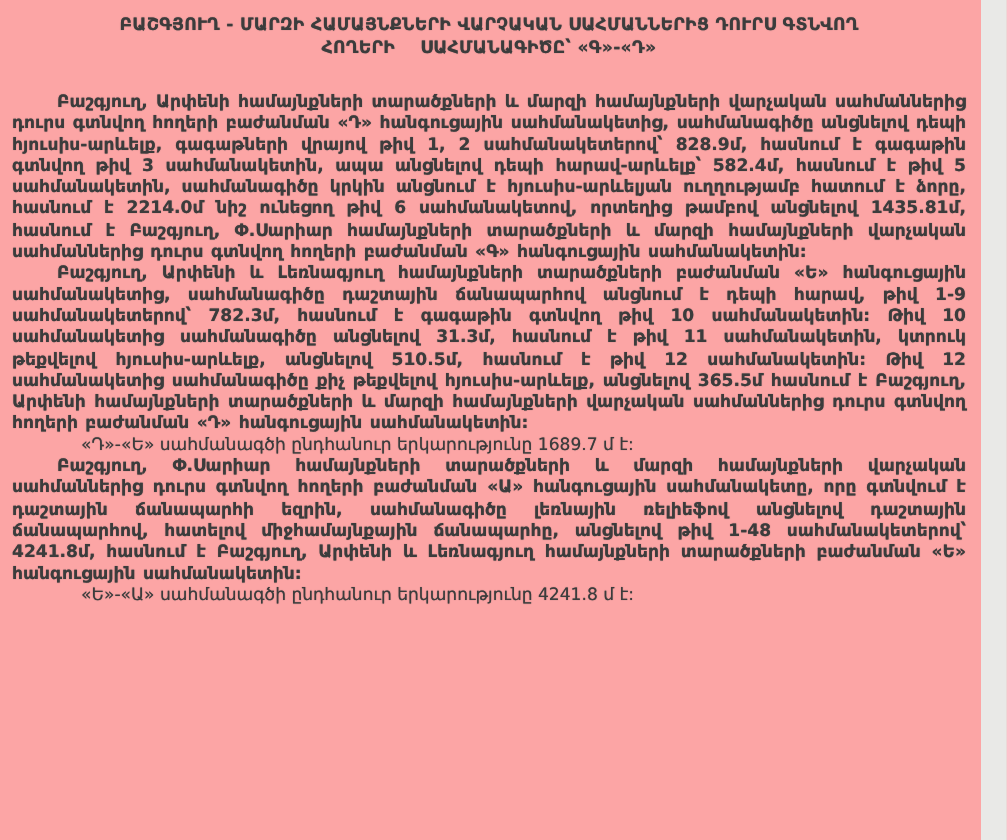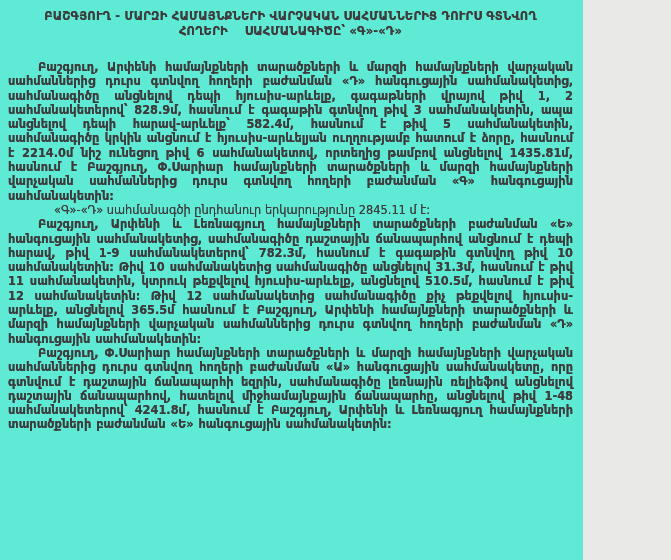--- a/index.html
+++ b/index.html
@@ -3,24 +3,24 @@
 <meta charset="utf-8">
 <style>
   html, body {
     margin: 0;
     padding: 0;
     background: #e9e9e7;
     font-family: "DejaVu Sans", sans-serif;
   }
   .page {
     position: relative;
-    width: 583px;
+    width: 654px;
     height: 560px;
     margin: 0;
-    background: #5eead4;
+    background: #fca5a5;
     box-sizing: border-box;
     padding: 7px 10px 6px 8px;
     overflow: hidden;
     color: #3c3c3c;
     text-shadow: 0 0 0.6px rgba(70,70,70,0.85);
   }
   .doc-title {
     text-align: center;
     font-weight: bold;
     font-size: 11.5px;
@@ -63,19 +63,20 @@
 <body>
 
 <div class="page">
 
   <div class="doc-title">
     <div>ԲԱՇԳՅՈՒՂ  - ՄԱՐԶԻ ՀԱՄԱՅՆՔՆԵՐԻ ՎԱՐՉԱԿԱՆ ՍԱՀՄԱՆՆԵՐԻՑ ԴՈՒՐՍ ԳՏՆՎՈՂ</div>
     <div class="line2">ՀՈՂԵՐԻ    ՍԱՀՄԱՆԱԳԻԾԸ՝ «Գ»-«Դ»</div>
   </div>
 
   <p class="para first">Բաշգյուղ, Արփենի համայնքների տարածքների և մարզի համայնքների վարչական սահմաններից դուրս գտնվող հողերի բաժանման «Դ» հանգուցային սահմանակետից, սահմանագիծը անցնելով դեպի հյուսիս-արևելք, գագաթների վրայով թիվ 1, 2 սահմանակետերով՝ 828.9մ, հասնում է գագաթին գտնվող թիվ 3 սահմանակետին, ապա անցնելով դեպի հարավ-արևելք՝ 582.4մ, հասնում է թիվ 5 սահմանակետին, սահմանագիծը կրկին անցնում է հյուսիս-արևելյան ուղղությամբ հատում է ձորը, հասնում է 2214.0մ նիշ ունեցող թիվ 6 սահմանակետով, որտեղից թամբով անցնելով 1435.81մ, հասնում է Բաշգյուղ, Փ.Սարիար համայնքների տարածքների և մարզի համայնքների վարչական սահմաններից դուրս գտնվող հողերի բաժանման «Գ» հանգուցային սահմանակետին:</p>
-  <p class="length-note">«Գ»-«Դ» սահմանագծի ընդհանուր երկարությունը 2845.11 մ է:</p>
 
   <p class="para">Բաշգյուղ, Արփենի և Լեռնագյուղ համայնքների տարածքների բաժանման «Ե» հանգուցային սահմանակետից, սահմանագիծը դաշտային ճանապարհով անցնում է  դեպի հարավ, թիվ 1-9 սահմանակետերով՝ 782.3մ, հասնում է գագաթին գտնվող թիվ 10 սահմանակետին: Թիվ 10 սահմանակետից սահմանագիծը անցնելով 31.3մ, հասնում է թիվ 11 սահմանակետին, կտրուկ թեքվելով հյուսիս-արևելք, անցնելով 510.5մ, հասնում է թիվ 12 սահմանակետին: Թիվ 12 սահմանակետից սահմանագիծը քիչ թեքվելով հյուսիս-արևելք, անցնելով 365.5մ հասնում է Բաշգյուղ, Արփենի համայնքների տարածքների և մարզի համայնքների վարչական սահմաններից դուրս գտնվող հողերի բաժանման «Դ» հանգուցային սահմանակետին:</p>
+  <p class="length-note">«Դ»-«Ե» սահմանագծի ընդհանուր երկարությունը 1689.7 մ է:</p>
 
   <p class="para">Բաշգյուղ, Փ.Սարիար համայնքների տարածքների և մարզի համայնքների վարչական սահմաններից դուրս գտնվող հողերի բաժանման «Ա» հանգուցային սահմանակետը, որը գտնվում է դաշտային ճանապարհի եզրին, սահմանագիծը լեռնային ռելիեֆով անցնելով դաշտային ճանապարհով, հատելով միջհամայնքային ճանապարհը, անցնելով թիվ 1-48 սահմանակետերով՝ 4241.8մ, հասնում է  Բաշգյուղ, Արփենի և Լեռնագյուղ համայնքների տարածքների բաժանման «Ե» հանգուցային սահմանակետին:</p>
+  <p class="length-note">«Ե»-«Ա» սահմանագծի ընդհանուր երկարությունը 4241.8 մ է:</p>
 
 </div>
 
 </body></html>

